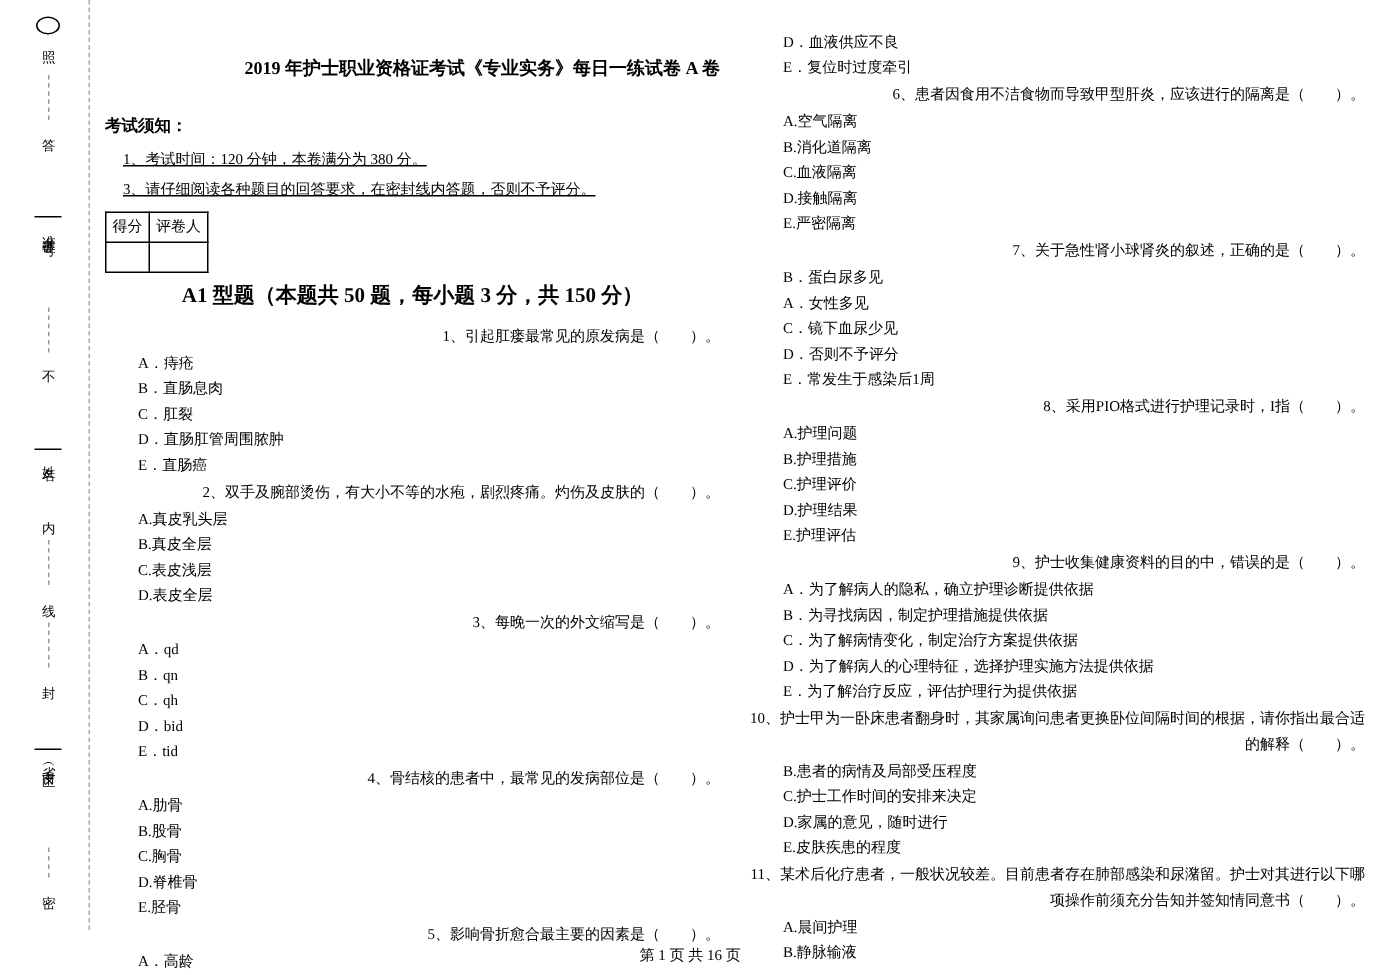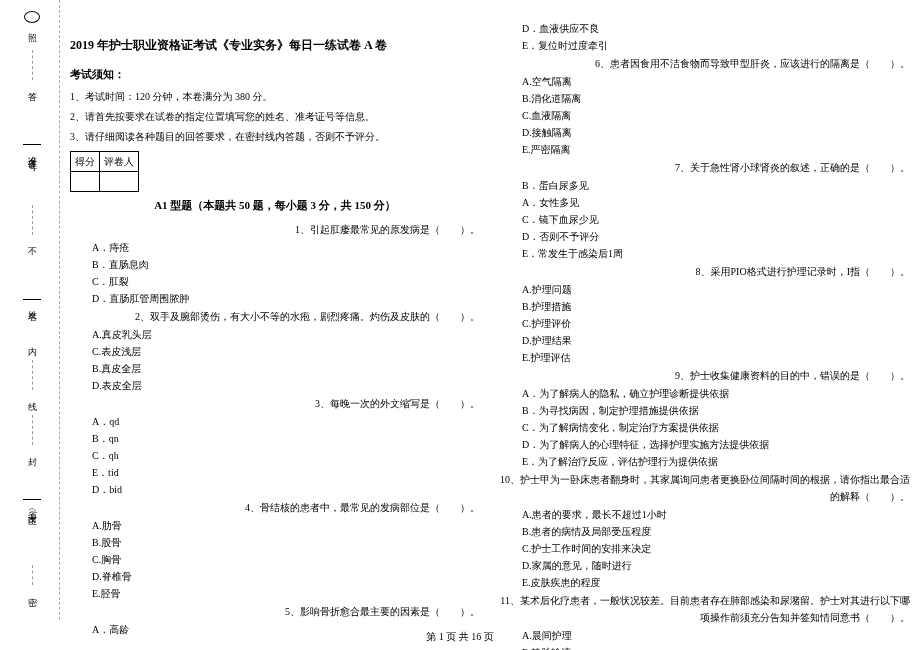--- a/index.html
+++ b/index.html
@@ -54,48 +54,49 @@
       top: 20px;
       width: 840px;
       display: flex;
       gap: 20px;
     }
     .col {
       width: 410px;
       line-height: 1.7;
     }
     .title {
-      text-align: left;
+      text-align: right;
       font-size: 12px;
       font-weight: bold;
-      margin-bottom: 10px;
+      margin-bottom: 20px;
       margin-top: 15px;
     }
     .section-heading {
       font-weight: bold;
       margin: 6px 0 4px 0;
       font-size: 11px;
     }
     .instruction {
-      margin: 3px 0;
+      margin: 3px 12px;
+      text-decoration: underline;
     }
     .score-table {
       border-collapse: collapse;
       margin: 6px 0 4px 0;
       text-align: right;
     }
     .score-table td {
       border: 1px solid #000;
       padding: 1px 4px;
       font-size: 10px;
     }
     .part-title {
       text-align: center;
       font-weight: bold;
-      font-size: 11px;
+      font-size: 14px;
       margin: 2px 0 6px 0;
     }
     .q { margin: 1px 0; text-align: right; }
     .opt { margin-left: 22px; }
     .footer {
       position: absolute;
       bottom: 6px;
       width: 100%;
       text-align: center;
       font-size: 10px;
@@ -144,52 +145,52 @@
   <div class="sidebar-group" style="top:590px;">
     <span class="vlabel">密</span>
   </div>
 </div>
 
 <div class="content">
   <div class="col">
     <div class="title">2019 年护士职业资格证考试《专业实务》每日一练试卷 A 卷</div>
     <div class="section-heading">考试须知：</div>
     <div class="instruction">1、考试时间：120 分钟，本卷满分为 380 分。</div>
-    <div class="instruction">2、请首先按要求在试卷的指定位置填写您的姓名、准考证号等信息。</div>
     <div class="instruction">3、请仔细阅读各种题目的回答要求，在密封线内答题，否则不予评分。</div>
     <table class="score-table">
       <tbody>
           <tr>
         <td>得分</td>
         <td>评卷人</td>
       </tr>
       <tr>
             <td>&nbsp;</td>
             <td>&nbsp;</td>
           </tr>
     </tbody>
       </table>
     <div class="part-title">A1 型题（本题共 50 题，每小题 3 分，共 150 分）</div>
     <div id="left-qs">
         <div class="q">1、引起肛瘘最常见的原发病是（　　）。</div>
         <div class="opt">A．痔疮</div>
         <div class="opt">B．直肠息肉</div>
         <div class="opt">C．肛裂</div>
         <div class="opt">D．直肠肛管周围脓肿</div>
+        <div class="opt">E．直肠癌</div>
         <div class="q">2、双手及腕部烫伤，有大小不等的水疱，剧烈疼痛。灼伤及皮肤的（　　）。</div>
         <div class="opt">A.真皮乳头层</div>
+        <div class="opt">B.真皮全层</div>
         <div class="opt">C.表皮浅层</div>
-        <div class="opt">B.真皮全层</div>
         <div class="opt">D.表皮全层</div>
         <div class="q">3、每晚一次的外文缩写是（　　）。</div>
         <div class="opt">A．qd</div>
         <div class="opt">B．qn</div>
         <div class="opt">C．qh</div>
+        <div class="opt">D．bid</div>
         <div class="opt">E．tid</div>
-        <div class="opt">D．bid</div>
         <div class="q">4、骨结核的患者中，最常见的发病部位是（　　）。</div>
         <div class="opt">A.肋骨</div>
         <div class="opt">B.股骨</div>
         <div class="opt">C.胸骨</div>
         <div class="opt">D.脊椎骨</div>
         <div class="opt">E.胫骨</div>
         <div class="q">5、影响骨折愈合最主要的因素是（　　）。</div>
         <div class="opt">A．高龄</div>
       </div>
   </div>
@@ -216,21 +217,20 @@
         <div class="opt">C.护理评价</div>
         <div class="opt">D.护理结果</div>
         <div class="opt">E.护理评估</div>
         <div class="q">9、护士收集健康资料的目的中，错误的是（　　）。</div>
         <div class="opt">A．为了解病人的隐私，确立护理诊断提供依据</div>
         <div class="opt">B．为寻找病因，制定护理措施提供依据</div>
         <div class="opt">C．为了解病情变化，制定治疗方案提供依据</div>
         <div class="opt">D．为了解病人的心理特征，选择护理实施方法提供依据</div>
         <div class="opt">E．为了解治疗反应，评估护理行为提供依据</div>
         <div class="q">10、护士甲为一卧床患者翻身时，其家属询问患者更换卧位间隔时间的根据，请你指出最合适的解释（　　）。</div>
-        <div class="opt">A.患者的要求，最长不超过1小时</div>
         <div class="opt">B.患者的病情及局部受压程度</div>
         <div class="opt">C.护士工作时间的安排来决定</div>
         <div class="opt">D.家属的意见，随时进行</div>
         <div class="opt">E.皮肤疾患的程度</div>
         <div class="q">11、某术后化疗患者，一般状况较差。目前患者存在肺部感染和尿潴留。护士对其进行以下哪项操作前须充分告知并签知情同意书（　　）。</div>
         <div class="opt">A.晨间护理</div>
         <div class="opt">B.静脉输液</div>
       </div>
   </div>
 </div>

